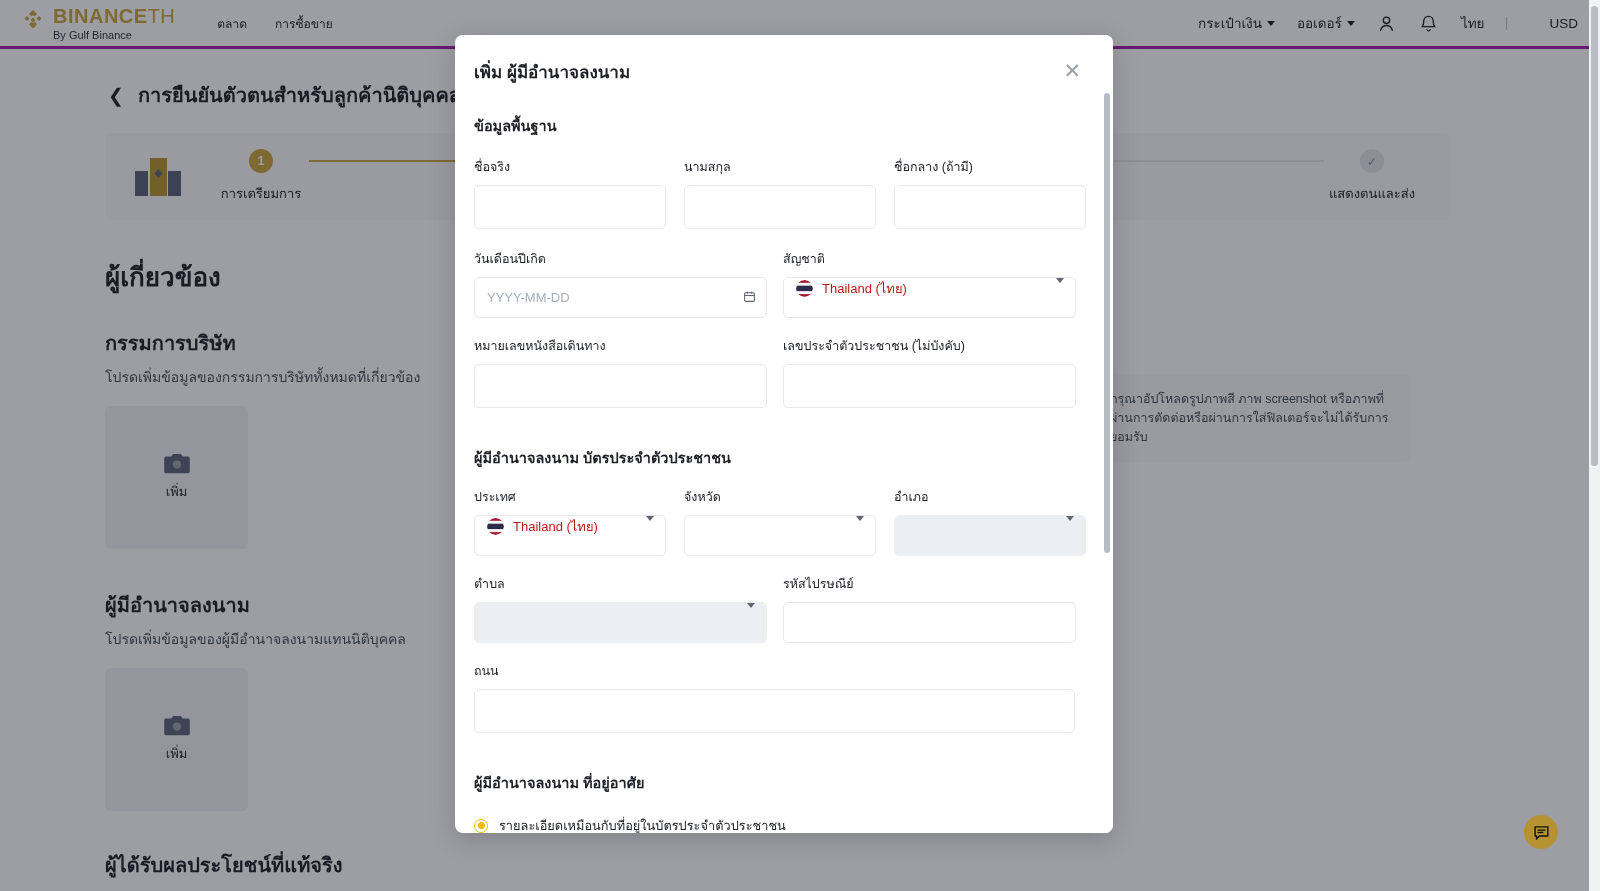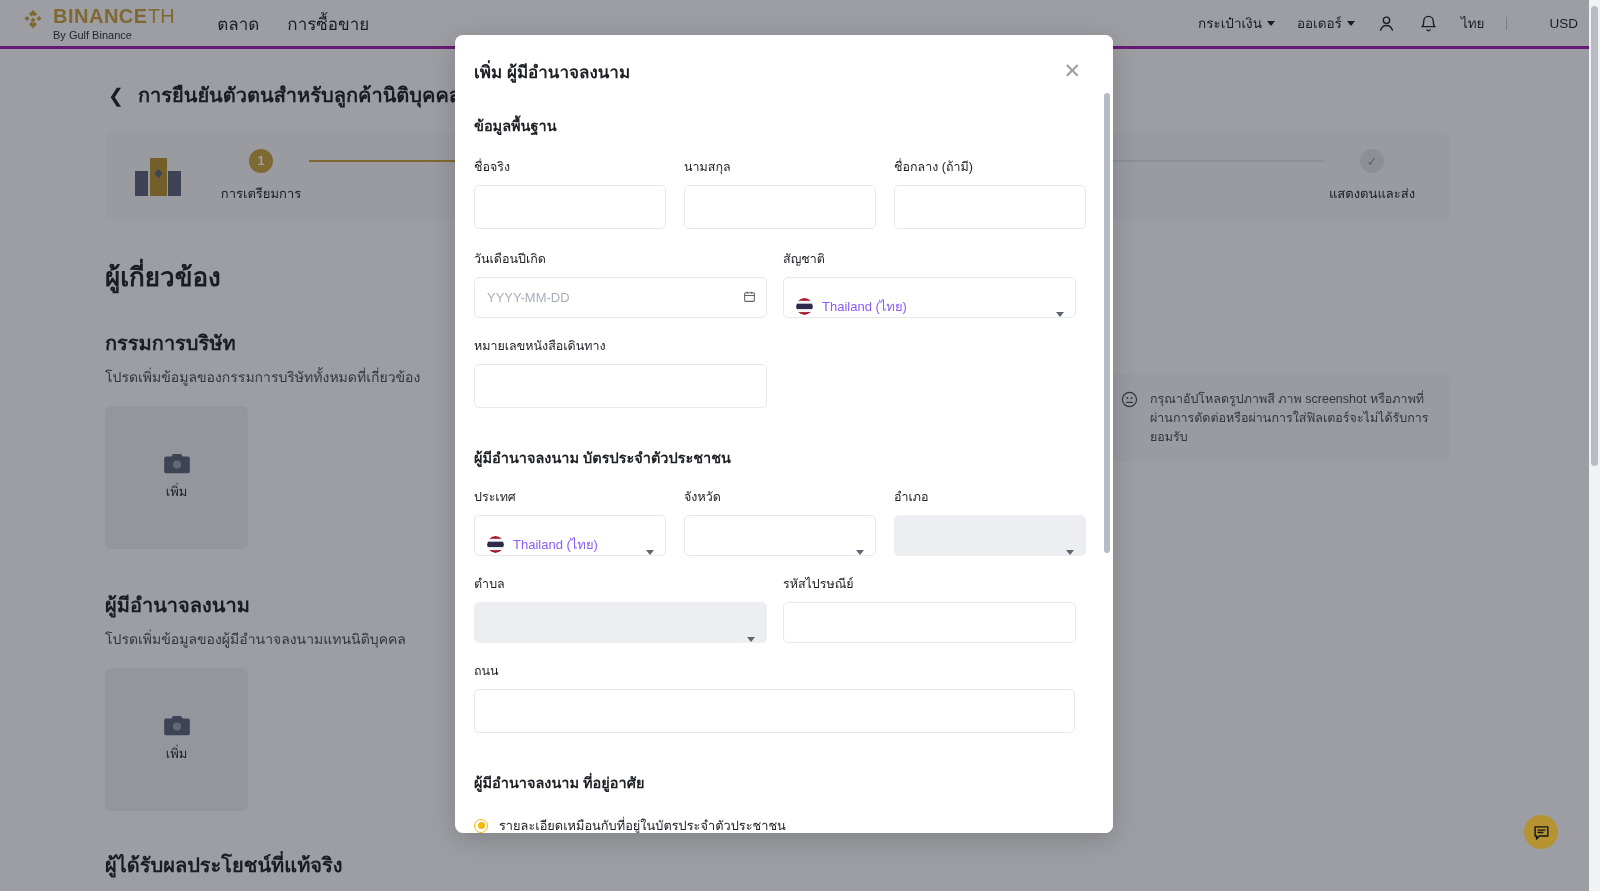--- a/index.html
+++ b/index.html
@@ -38,21 +38,21 @@
   .brand-logo { width: 26px; height: 26px; margin-top: 2px; flex: none; }
   .brand-text { display: flex; flex-direction: column; line-height: 1; }
   .brand-name {
     font-size: 20px; font-weight: 700; letter-spacing: .5px;
     color: #C8A43C; white-space: nowrap;
   }
   .brand-name .th { color: #C8A43C; font-weight: 400; }
   .brand-sub { font-size: 11px; color: #2b3139; margin-top: 4px; font-weight: 400; }
 
   .nav-links { display: flex; align-items: center; gap: 28px; margin-left: 42px; }
-  .nav-link { font-size: 17px; color: #1e2026; white-space: nowrap; cursor: pointer; }
+  .nav-link { font-size: 12px; color: #1e2026; white-space: nowrap; cursor: pointer; }
 
   .header-right { margin-left: auto; display: flex; align-items: center; gap: 22px; }
   .hdr-item { display: flex; align-items: center; gap: 5px; font-size: 13.5px; color: #1e2026; cursor: pointer; white-space: nowrap; }
   .caret-sm { width: 0; height: 0; border-left: 4px solid transparent; border-right: 4px solid transparent; border-top: 5px solid #1e2026; display: inline-block; }
   .hdr-icon { width: 20px; height: 20px; display: inline-flex; align-items: center; justify-content: center; cursor: pointer; }
   .hdr-sep { width: 1px; height: 13px; background: #c5c8cc; }
   .hdr-lang { font-size: 13.5px; color: #1e2026; cursor: pointer; }
   .hdr-cur  { font-size: 13.5px; color: #1e2026; cursor: pointer; padding-left: 20px; }
 
   
@@ -95,21 +95,21 @@
   .upload-box {
     margin-top: 18px;
     width: 143px; height: 143px;
     background: #f1f2f4; border-radius: 6px;
     display: flex; flex-direction: column; align-items: center; justify-content: center;
     gap: 7px; cursor: pointer;
   }
   .upload-label { font-size: 13px; color: #1e2026; }
 
   .info-card {
-    position: absolute; left: 1105px; top: 325px;
+    position: absolute; left: 1065px; top: 325px;
     width: 345px; min-height: 80px;
     background: #fafafa; border-radius: 6px;
     display: flex; gap: 12px; padding: 16px 16px;
   }
   .info-card-text { font-size: 12.5px; line-height: 1.5; color: #474d57; }
 
   
   .page-scroll-track {
     position: absolute; top: 0; right: 0; width: 11px; height: 891px;
     background: #f1f2f4; z-index: 60;
@@ -184,23 +184,23 @@
   .fld-wrap { position: relative; }
   .cal-icon {
     position: absolute; right: 11px; top: 50%; transform: translateY(-50%);
     pointer-events: none;
   }
 
   .fld-select {
     width: 100%; height: 41px;
     border: 1px solid #e6e8ea; border-radius: 5px;
     background: #ffffff;
-    display: flex; align-items: flex-end;
+    display: flex; align-items: flex-start;
     padding: 0 11px 0 12px;
-    font-size: 13px; color: #8b5cf6;
+    font-size: 13px; color: #b91c1c;
     cursor: pointer; position: relative;
   }
   .fld-select.disabled { background: #eceef1; border-color: #eceef1; cursor: default; }
   .sel-text { flex: 1; display: flex; align-items: center; gap: 9px; white-space: nowrap; overflow: hidden; }
   .sel-caret {
     width: 0; height: 0;
     border-left: 4.5px solid transparent; border-right: 4.5px solid transparent;
     border-top: 5px solid #5e6673; flex: none; margin-left: 6px;
   }
   .flag-th { width: 17px; height: 17px; border-radius: 50%; flex: none; }
@@ -436,20 +436,24 @@
             <span class="sel-caret"></span>
           </div>
         </div>
       </div>
 
       <div class="field-grid-2b">
         <div>
           <label class="fld-label">หมายเลขหนังสือเดินทาง</label>
           <input class="fld-input tall" type="text" value="" style="">
         </div>
+        <div>
+          <label class="fld-label">เลขประจำตัวประชาชน (ไม่บังคับ)</label>
+          <input class="fld-input tall" type="text" value="" style="">
+        </div>
       </div>
 
       <div class="mod-section-title sp">ผู้มีอำนาจลงนาม บัตรประจำตัวประชาชน</div>
 
       <div class="field-grid-32">
         <div>
           <label class="fld-label">ประเทศ</label>
           <div class="fld-select">
             <span class="sel-text">
               <svg class="flag-th" viewBox="0 0 20 20">

